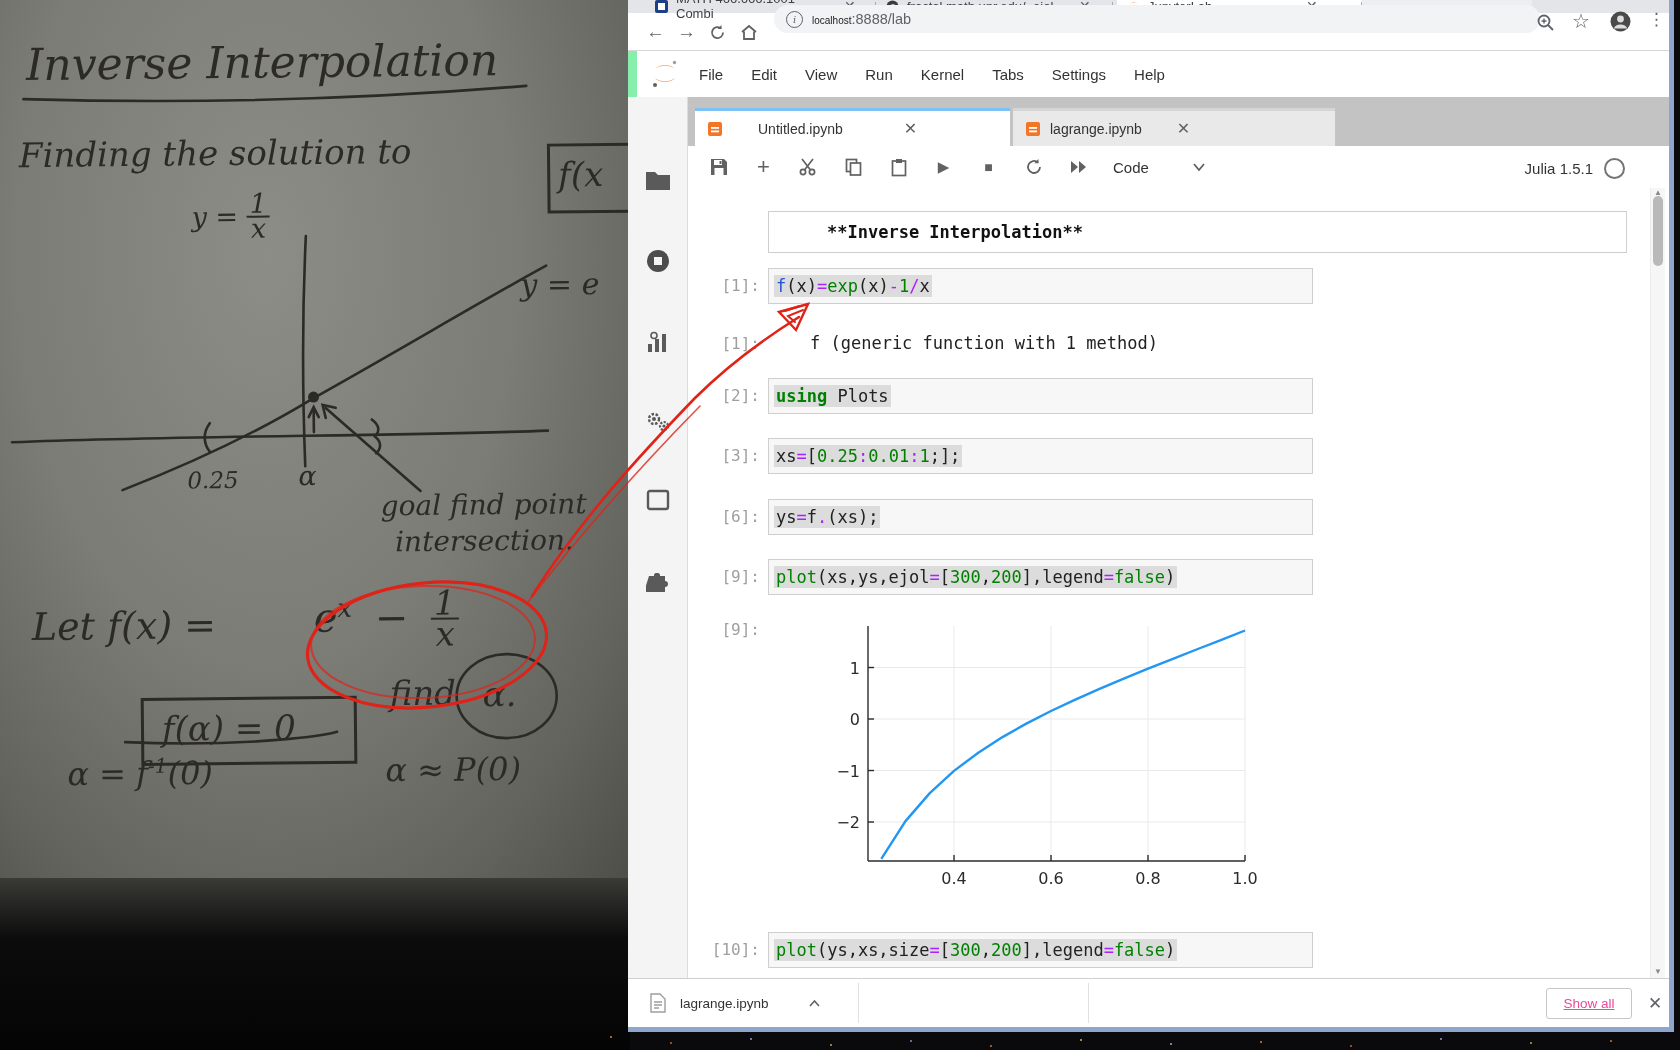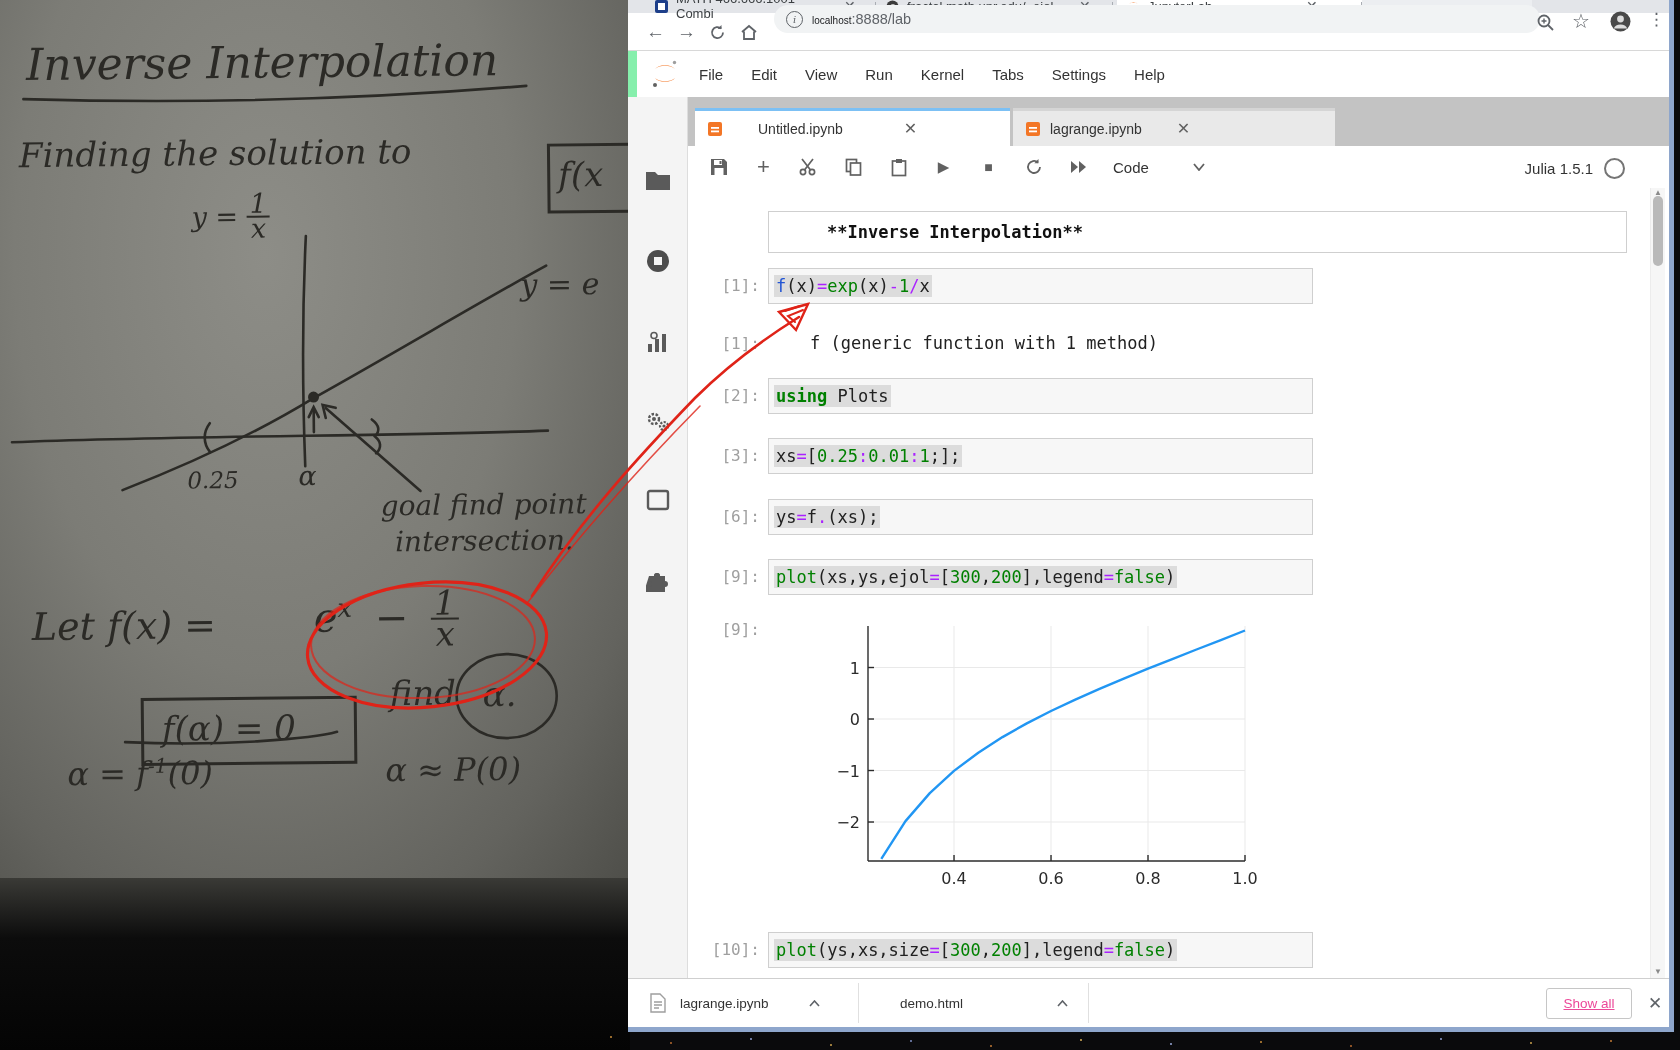--- a/index.html
+++ b/index.html
@@ -440,26 +440,20 @@
       <svg width="16" height="20" viewBox="0 0 16 20">
           <path d="M1 1 h9 l5 5 v13 h-14z" fill="#fff" stroke="#9e9e9e" stroke-width="1.4"></path>
           <path d="M4 9 h8 M4 12 h8 M4 15 h5" stroke="#9e9e9e" stroke-width="1.3"></path>
         </svg>
       <span>lagrange.ipynb</span>
       <svg width="11" height="7" viewBox="0 0 11 7" style="margin-left:26px;">
           <path d="M1 6 L5.5 1 L10 6" stroke="#5f6368" stroke-width="1.6" fill="none"></path>
         </svg>
     </div>
     <div class="sdiv" style="left:230px;"></div>
-    <div class="shelf-item" style="left:272px;">
-      <span>demo.html</span>
-      <svg width="11" height="7" viewBox="0 0 11 7" style="margin-left:80px;">
-          <path d="M1 6 L5.5 1 L10 6" stroke="#5f6368" stroke-width="1.6" fill="none"></path>
-        </svg>
-    </div>
     <div class="sdiv" style="left:460px;"></div>
     <div id="show-all">Show all</div>
     <span class="x">✕</span>
   </div>
 </div>
 
 <svg class="abs" style="left:0;top:0;pointer-events:none;" width="1680" height="1050">
   <g fill="none" stroke-linecap="round">
     <ellipse cx="427" cy="645" rx="120" ry="62" transform="rotate(-6 427 645)" stroke-width="3.2" stroke="#df2318"></ellipse>
     <ellipse cx="423" cy="642" rx="112" ry="56" transform="rotate(-2 423 642)" stroke-width="2" opacity="0.7" stroke="#df2318"></ellipse>

